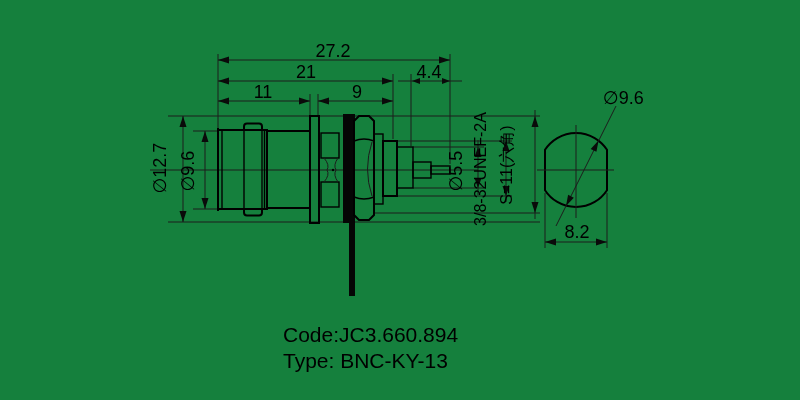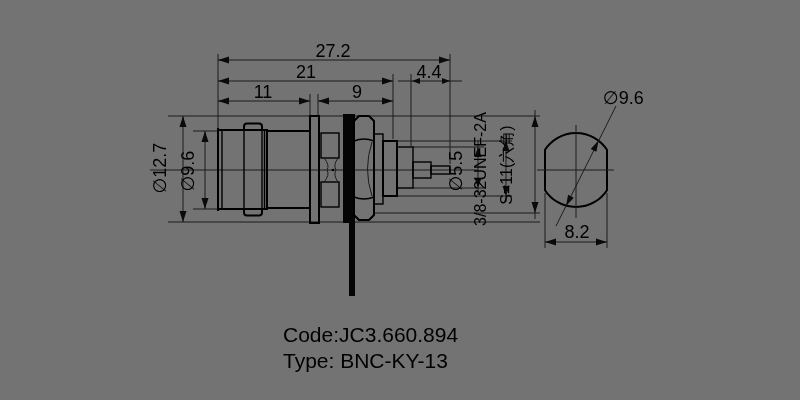--- a/index.html
+++ b/index.html
@@ -1,17 +1,17 @@
 <!DOCTYPE html>
 <html><head>
 <meta charset="utf-8">
 <style>
   html,body{margin:0;padding:0;background:#fff;}
   .stage{
-    position:relative;width:800px;height:400px;background:#737373;overflow:hidden;
+    position:relative;width:800px;height:400px;background:#15803d;overflow:hidden;
     font-family:"Liberation Sans","DejaVu Sans",sans-serif;
   }
   svg{display:block;}
   svg text{fill:#000;}
   .t18{font-size:18px;}
   .t16{font-size:16px;}
   .t21{font-size:21px;}
   .mid{text-anchor:middle;}
   .o2{stroke:#000;stroke-width:2;fill:none;stroke-linecap:square;}
   .o14{stroke:#000;stroke-width:1.4;fill:none;stroke-linecap:square;}

